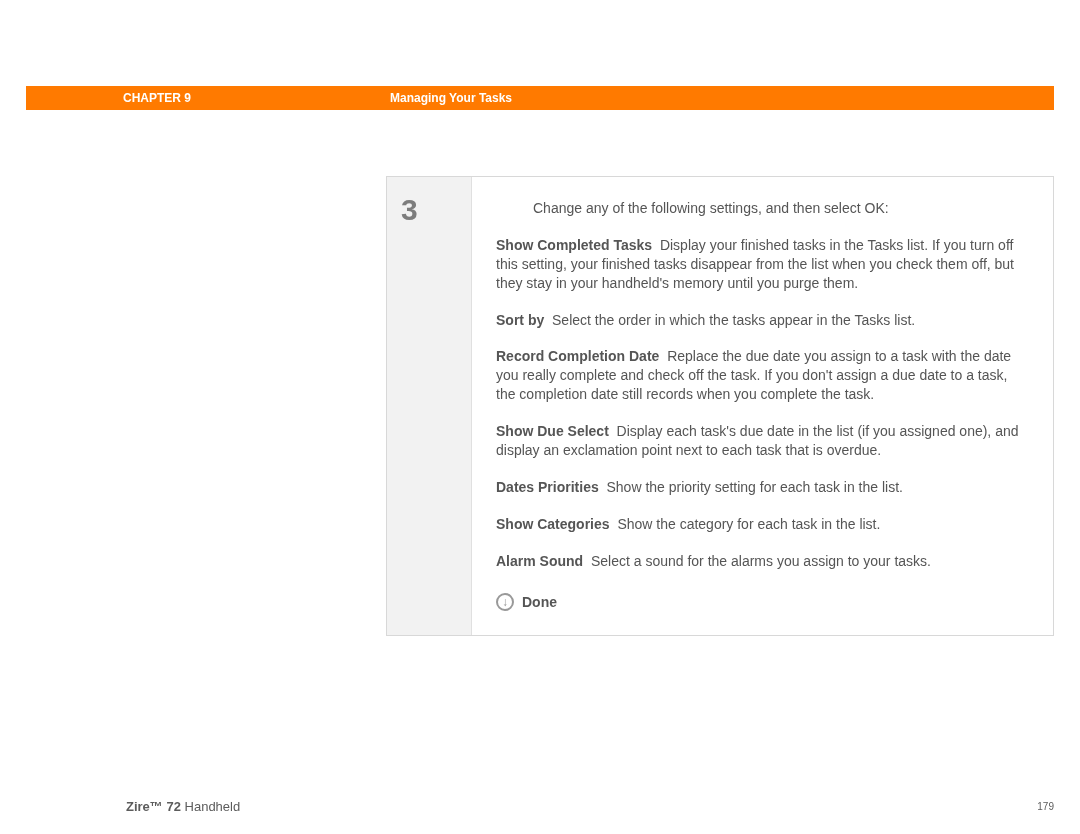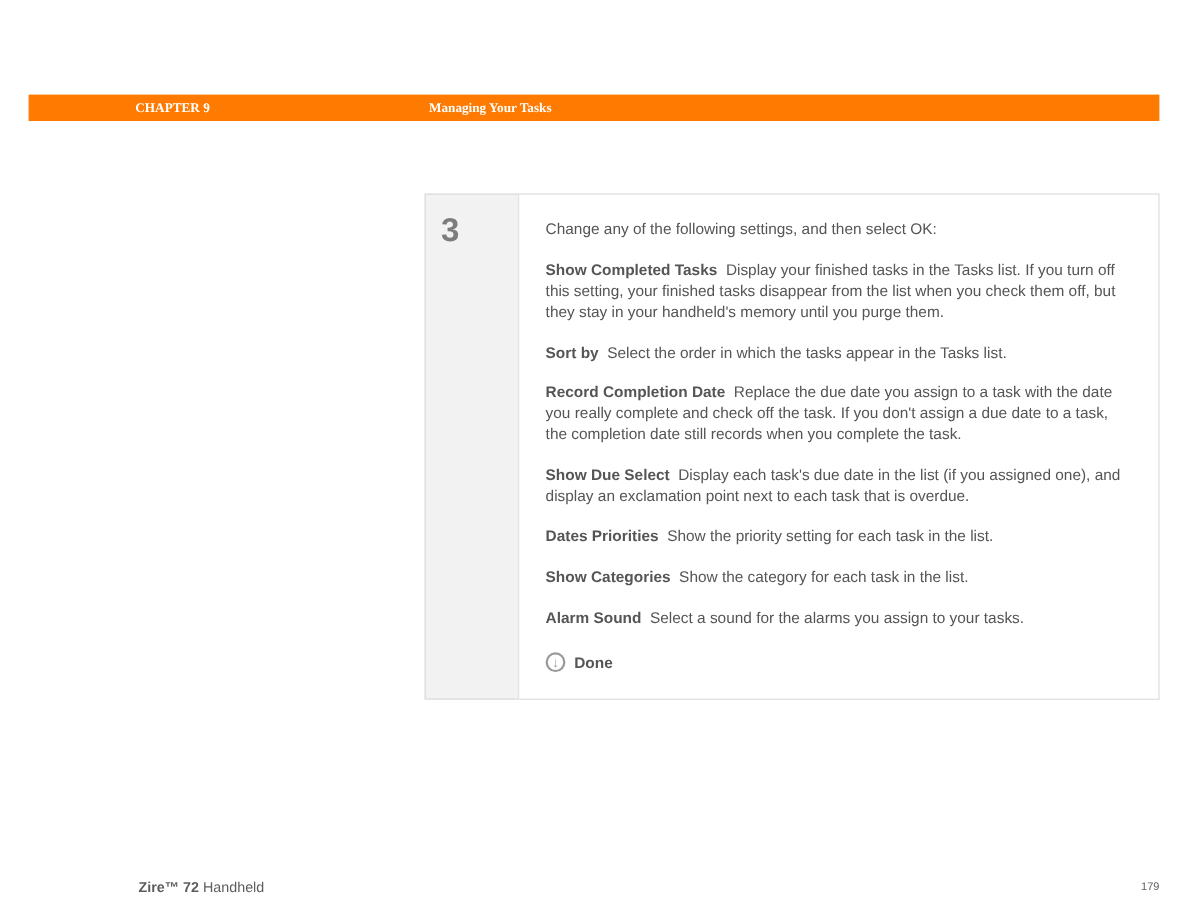--- a/index.html
+++ b/index.html
@@ -16,21 +16,20 @@
     top: 86px;
     left: 26px;
     width: 1028px;
     height: 24px;
     background: #ff7a00;
     display: flex;
     align-items: center;
     color: #ffffff;
     font-size: 12px;
     font-weight: bold;
-    font-family: Liberation Serif, serif;
   }
   .header-chapter {
     position: absolute;
     left: 97px;
   }
   .header-title {
     position: absolute;
     left: 364px;
   }
   .content-box {
@@ -53,21 +52,21 @@
   }
   .text-col {
     flex: 1;
     background: #ffffff;
     border-left: 1px solid #e0e0e0;
     padding: 22px 24px 24px 24px;
     font-size: 14px;
     line-height: 1.35;
     color: #555;
   }
-  .intro { margin-bottom: 18px; }
+  .intro { margin-bottom: 18px; margin-left: 37px; }
   .setting { margin-bottom: 18px; }
   .setting-label { font-weight: bold; }
   .done-row {
     display: flex;
     align-items: center;
     gap: 8px;
     margin-top: 22px;
     font-weight: bold;
     color: #555;
   }

